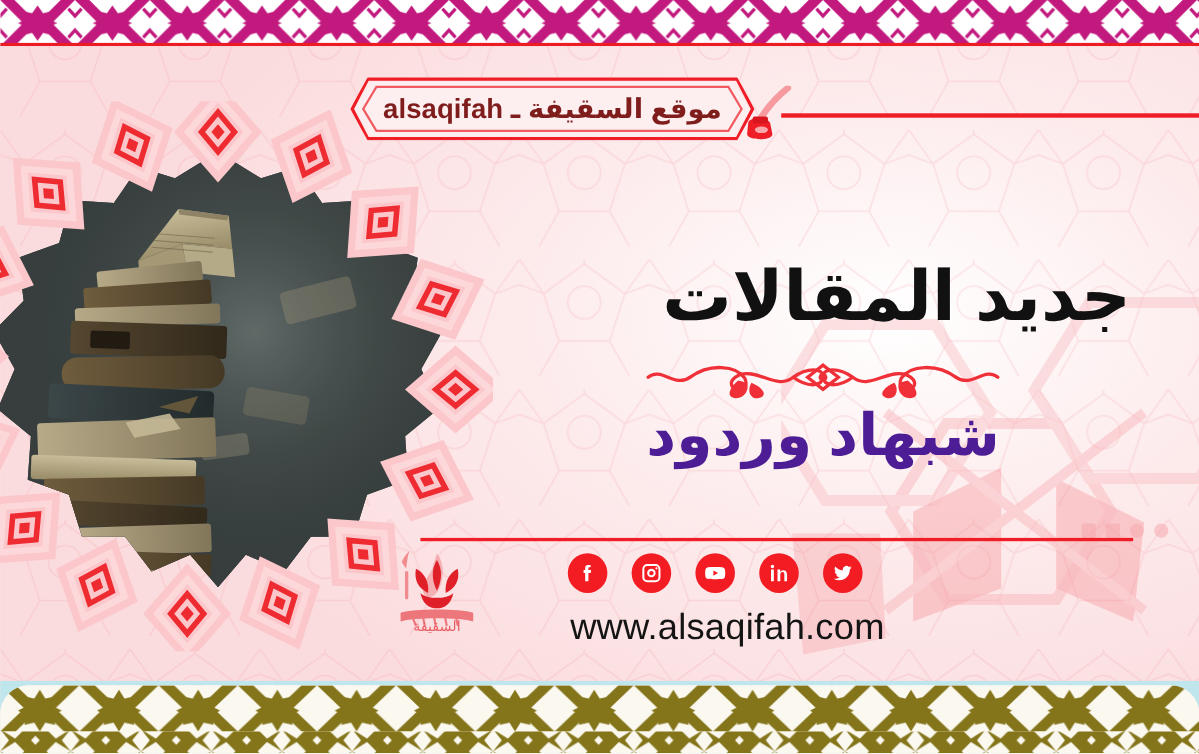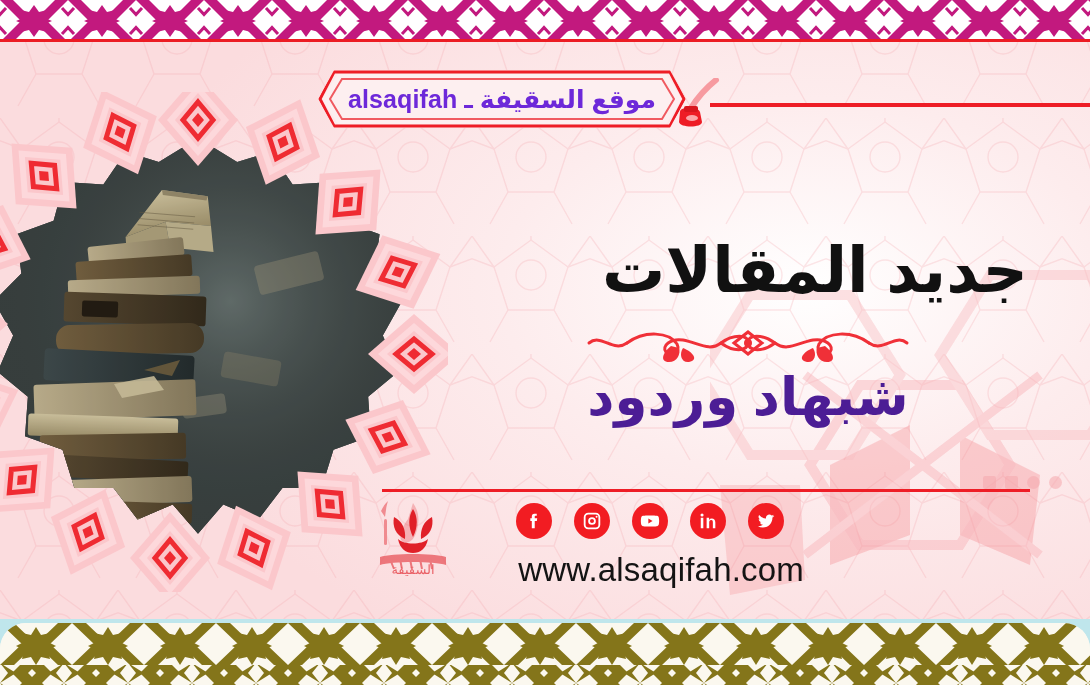--- a/index.html
+++ b/index.html
@@ -85,21 +85,21 @@
     clip-path:polygon(4.4% 0%,95.6% 0%,100% 50%,95.6% 100%,4.4% 100%,0% 50%);
     border:0;
   }
   .badge .badge-in{
     position:absolute;inset:4px;
     clip-path:polygon(4.4% 0%,95.6% 0%,100% 50%,95.6% 100%,4.4% 100%,0% 50%);
     background:#fdeff0;
   }
   .badge svg.badge-stroke{position:absolute;inset:0;width:100%;height:100%;}
   .badge-text{
-    position:relative;z-index:3;font-size:25px;color:#6d28d9;font-weight:700;
+    position:relative;z-index:3;font-size:25px;color:#7f1d1d;font-weight:700;
     letter-spacing:.1px;white-space:nowrap;
   }
   .ink{
     position:absolute;left:352px;top:8px;width:60px;height:54px;
   }
   .ink svg{width:100%;height:100%;display:block;}
   .badge-rule{
     position:absolute;left:392px;top:33px;width:698px;height:4px;background:#ee1d26;
   }
 
@@ -120,21 +120,21 @@
   }
 
   
   .footer{
     position:absolute;right:60px;bottom:86px;width:680px;height:110px;
   }
   .footer-rule{
     position:absolute;right:0;top:0;width:648px;height:3px;background:#ee1d26;
   }
   .logo{
-    position:absolute;right:576px;top:6px;width:82px;height:84px;
+    position:absolute;right:592px;top:6px;width:82px;height:84px;
   }
   .logo svg{width:100%;height:100%;display:block;}
   .socials{
     position:absolute;right:246px;top:14px;display:flex;flex-direction:row-reverse;gap:22px;
   }
   .s-icon{
     width:36px;height:36px;border-radius:50%;background:#f21c22;
     display:flex;align-items:center;justify-content:center;
   }
   .s-icon svg{width:22px;height:22px;display:block;fill:#ffffff;}

